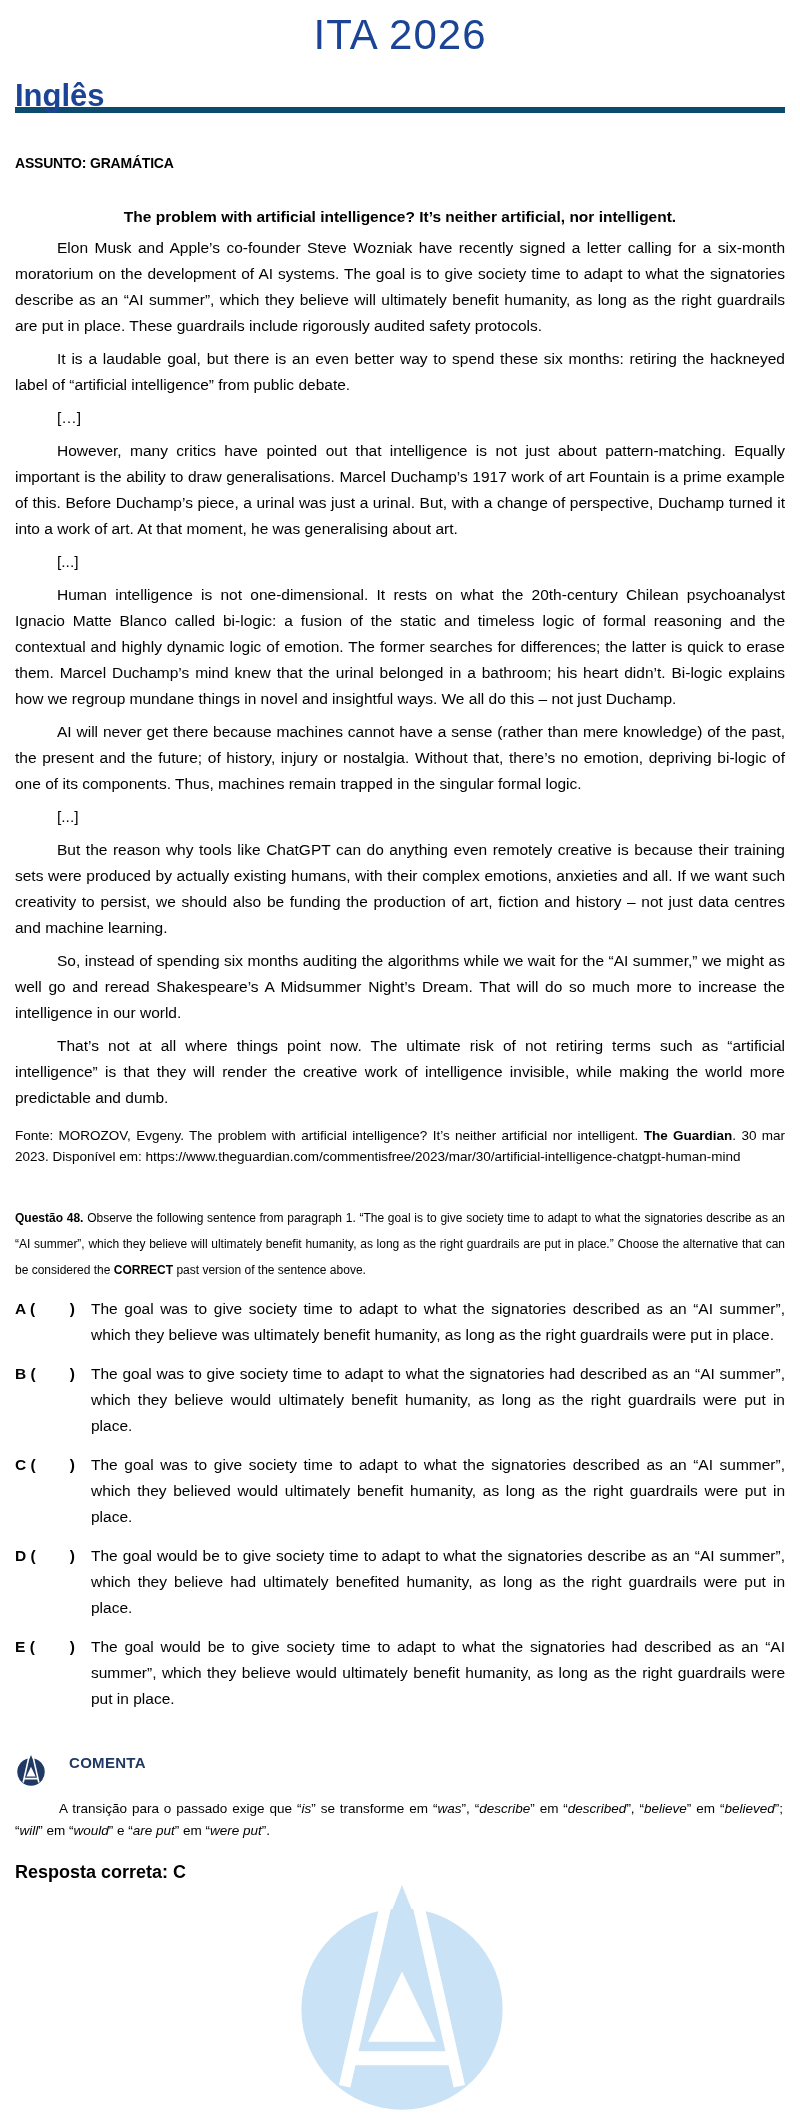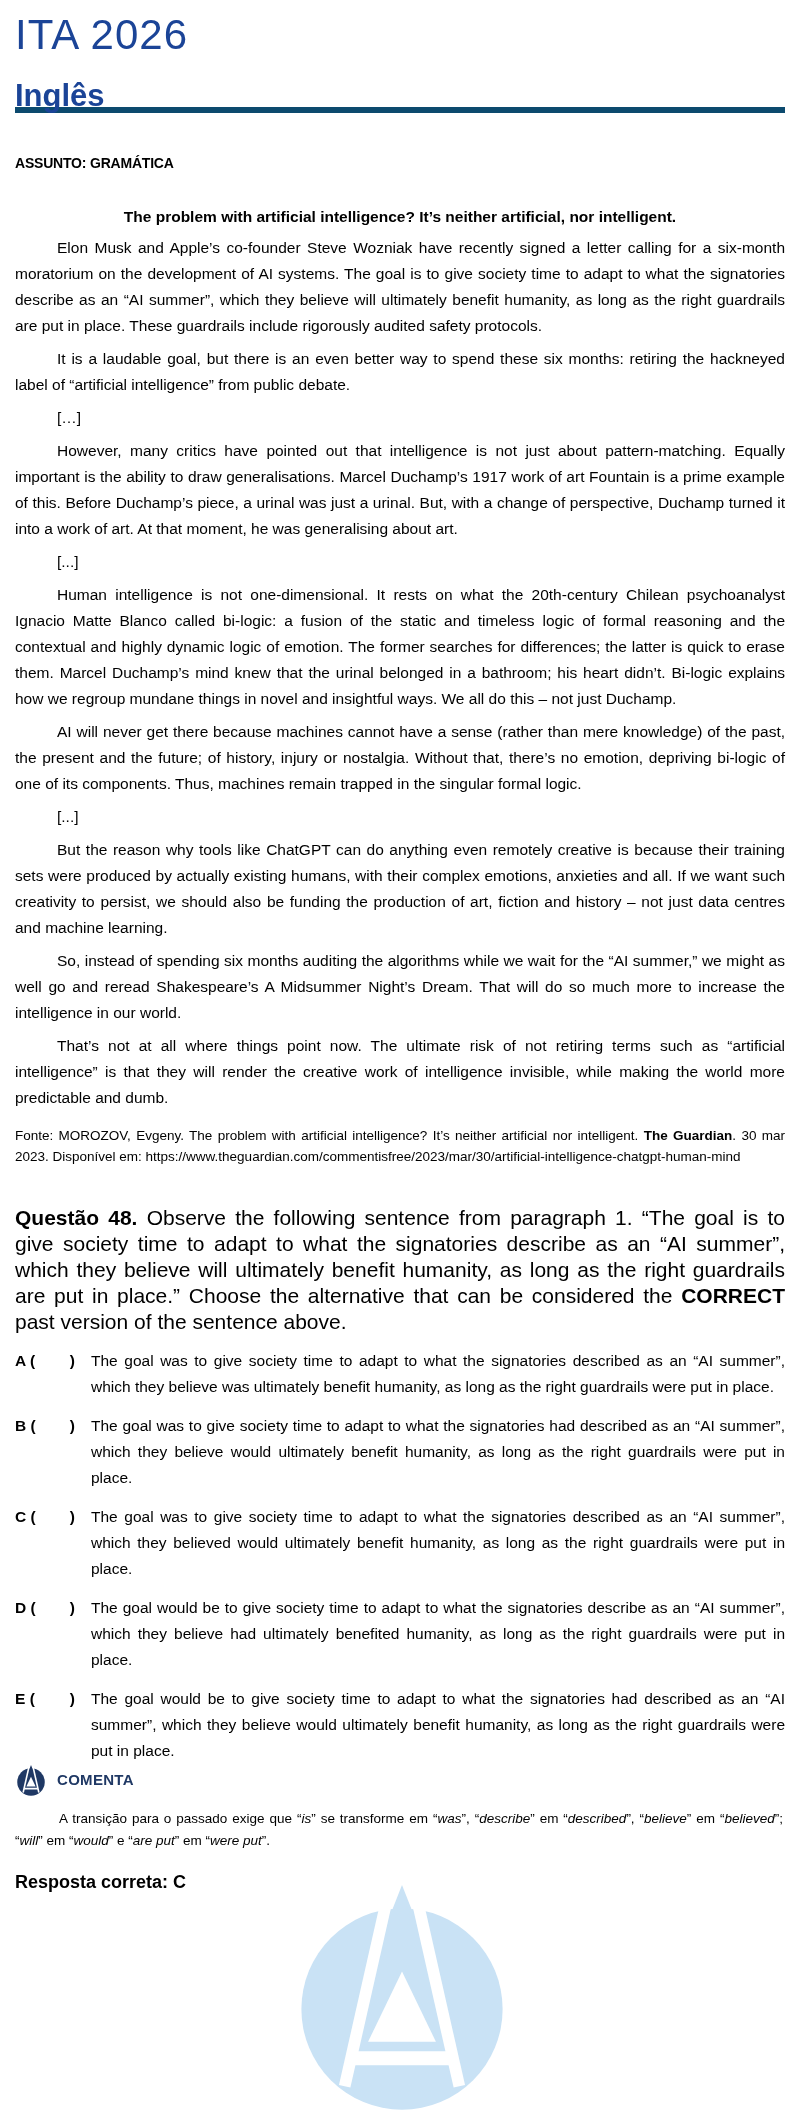--- a/index.html
+++ b/index.html
@@ -13,39 +13,39 @@
     width:800px;height:2127px;background:#ffffff;color:#000;
     font-family:"Liberation Sans", sans-serif;
     position:relative;overflow:hidden;
   }
   .watermark{
     position:absolute;left:285px;top:1878px;width:234px;height:234px;
     color:var(--watermark);z-index:0;
   }
   .page{position:relative;z-index:1;padding:8px 15px 0 15px;}
   .exam-title{
-    text-align:left;color:var(--accent);font-size:42px;font-weight:400;
+    text-align:center;color:var(--accent);font-size:42px;font-weight:400;
     margin:4px 0 0 0;letter-spacing:1px;line-height:1.1;
   }
   .section-header{border-bottom:6px solid #0c4a6e;margin-top:22px;}
   .section-title{
     color:var(--accent);font-size:31px;font-weight:700;margin:0 0 -6px 0;line-height:1.05;
   }
   .subject{font-weight:700;font-size:14px;margin-top:42px;letter-spacing:-0.2px;}
   .passage-title{font-weight:700;font-size:15.5px;text-align:center;margin:35px 10px 6px 10px;line-height:22px;}
   .para{
     font-size:15.5px;line-height:26px;text-align:justify;text-indent:42px;margin:7px 0;
   }
   .source{font-size:13.5px;line-height:21px;text-align:justify;margin:14px 0 0 0;}
-  .q-prompt{font-size:21px;line-height:26px;text-align:justify;margin:38px 0 0 0;}
+  .q-prompt{font-size:12px;line-height:26px;text-align:justify;margin:38px 0 0 0;}
   .options{margin-top:4px;}
   .opt{display:flex;font-size:15.5px;line-height:26px;margin-top:13px;}
   .opt-head{flex:0 0 60px;display:flex;justify-content:space-between;font-weight:700;margin-right:16px;}
   .opt-text{flex:1;text-align:justify;}
-  .comenta-header{display:flex;align-items:center;gap:10px;}
+  .comenta-header{display:flex;align-items:flex-start;gap:22px;margin-top:42px;}
   .comenta-logo{width:32px;height:32px;color:var(--navy);flex:0 0 32px;}
   .comenta-label{color:var(--navy);font-weight:700;font-size:15px;letter-spacing:0.3px;}
   .comment{font-size:13.5px;line-height:22px;text-align:justify;text-indent:44px;margin:12px 2px 0 0;}
   .answer{font-weight:700;font-size:18px;margin:20px 0 0 0;}
 </style>
 </head>
 <body>
 
 <svg width="0" height="0" style="position:absolute" aria-hidden="true">
   <defs>

